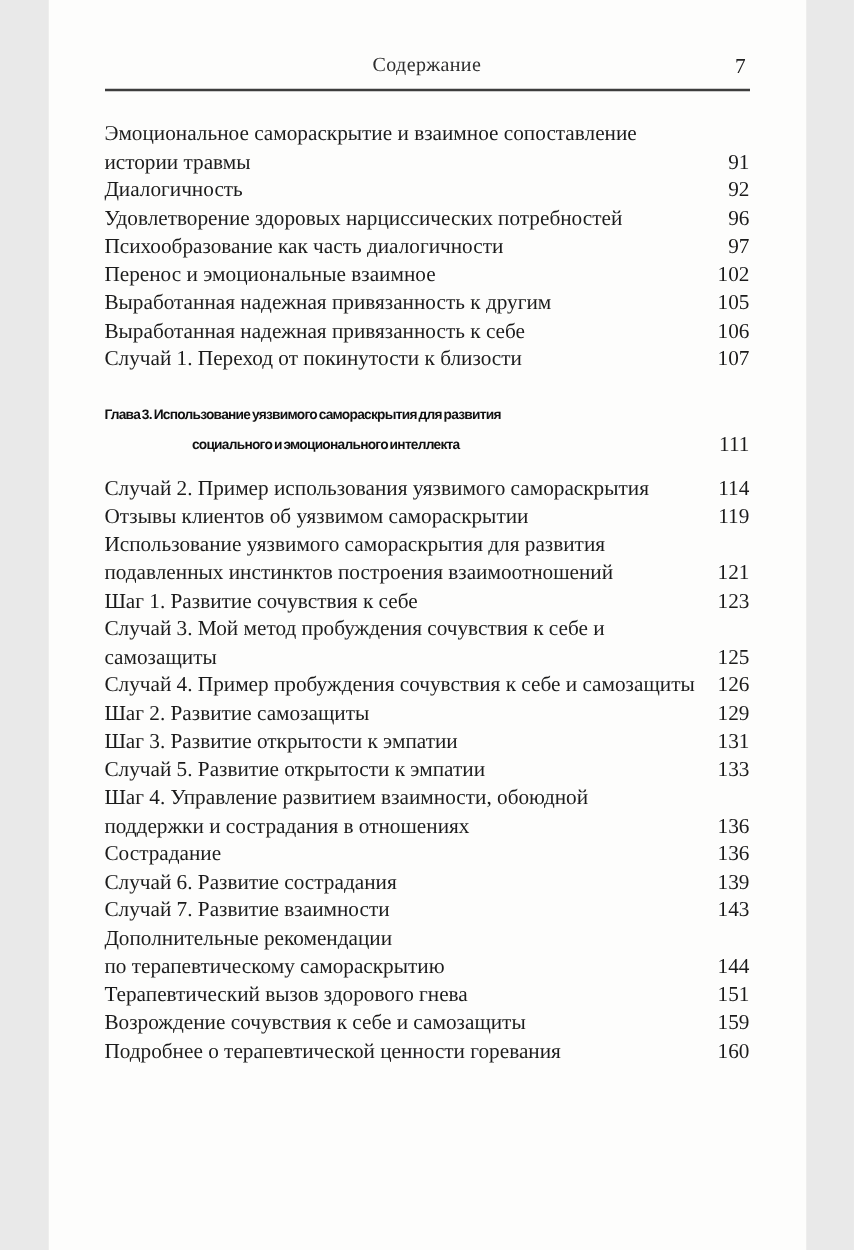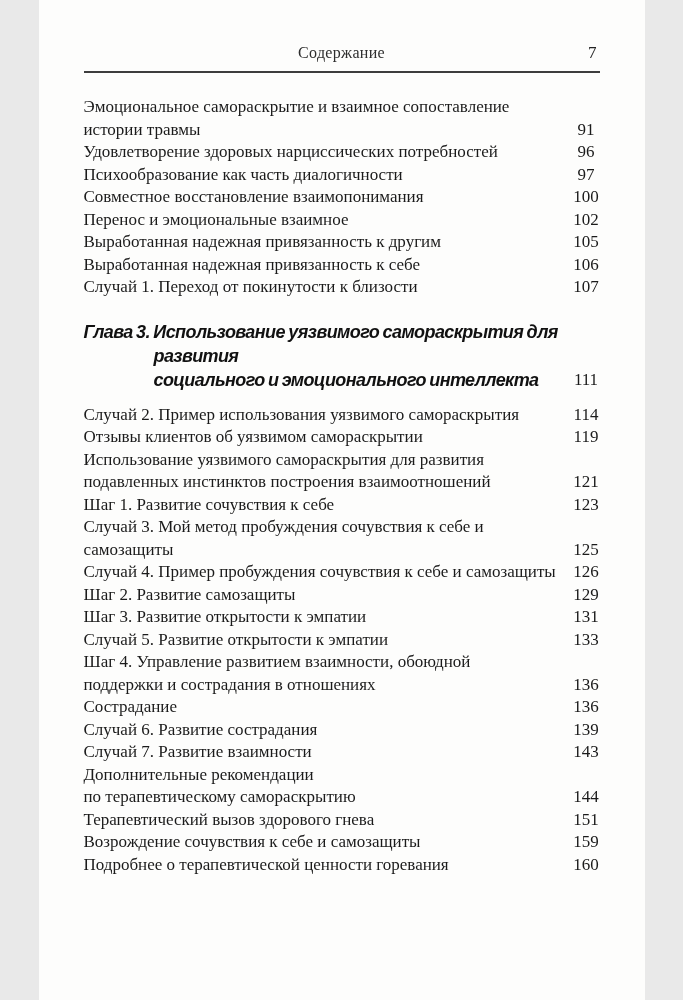--- a/index.html
+++ b/index.html
@@ -48,45 +48,44 @@
     display: flex;
     align-items: flex-end;
   }
   .row .title {
     flex: 1 1 auto;
     white-space: pre-line;
     padding-right: 6px;
   }
   .row .pagenum {
     flex: 0 0 auto;
-    text-align: center;
+    text-align: right;
     min-width: 27px;
   }
   .row.entry {
     font-size: 17px;
     line-height: 22.5px;
   }
   .row.entry .pagenum {
     font-size: 17px;
     line-height: 22.5px;
   }
   .row.chapter {
     margin: 21px 0 12px 0;
   }
   .row.chapter .title {
     font-family: "Liberation Sans", "DejaVu Sans", sans-serif;
     font-weight: bold;
-    font-size: 18px;
+    font-size: 11px;
     line-height: 24px;
     letter-spacing: -0.6px;
     word-spacing: -1px;
     color: #111;
     padding-left: 70px;
     text-indent: -70px;
-    font-style: italic;
   }
   .row.chapter .pagenum {
     font-size: 17px;
     line-height: 24px;
   }
 </style>
 </head>
 <body>
 
 <div class="page">
@@ -98,30 +97,30 @@
     </div>
     <div class="head-rule"></div>
 
     <div class="toc">
         <div class="row entry">
     <span class="title">Эмоциональное самораскрытие и взаимное сопоставление
 истории травмы</span>
     <span class="pagenum">91</span>
   </div>
         <div class="row entry">
+    <span class="title">Диалогичность</span>
+    <span class="pagenum">92</span>
+  </div>
+        <div class="row entry">
     <span class="title">Удовлетворение здоровых нарциссических потребностей</span>
     <span class="pagenum">96</span>
   </div>
         <div class="row entry">
     <span class="title">Психообразование как часть диалогичности</span>
     <span class="pagenum">97</span>
-  </div>
-        <div class="row entry">
-    <span class="title">Совместное восстановление взаимопонимания</span>
-    <span class="pagenum">100</span>
   </div>
         <div class="row entry">
     <span class="title">Перенос и эмоциональные взаимное</span>
     <span class="pagenum">102</span>
   </div>
         <div class="row entry">
     <span class="title">Выработанная надежная привязанность к другим</span>
     <span class="pagenum">105</span>
   </div>
         <div class="row entry">

